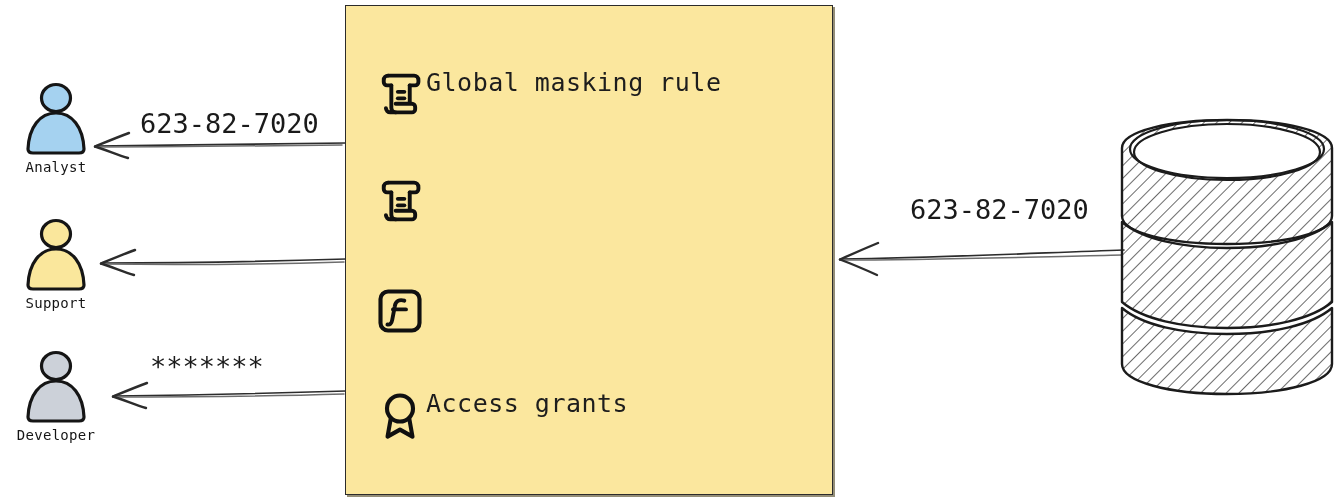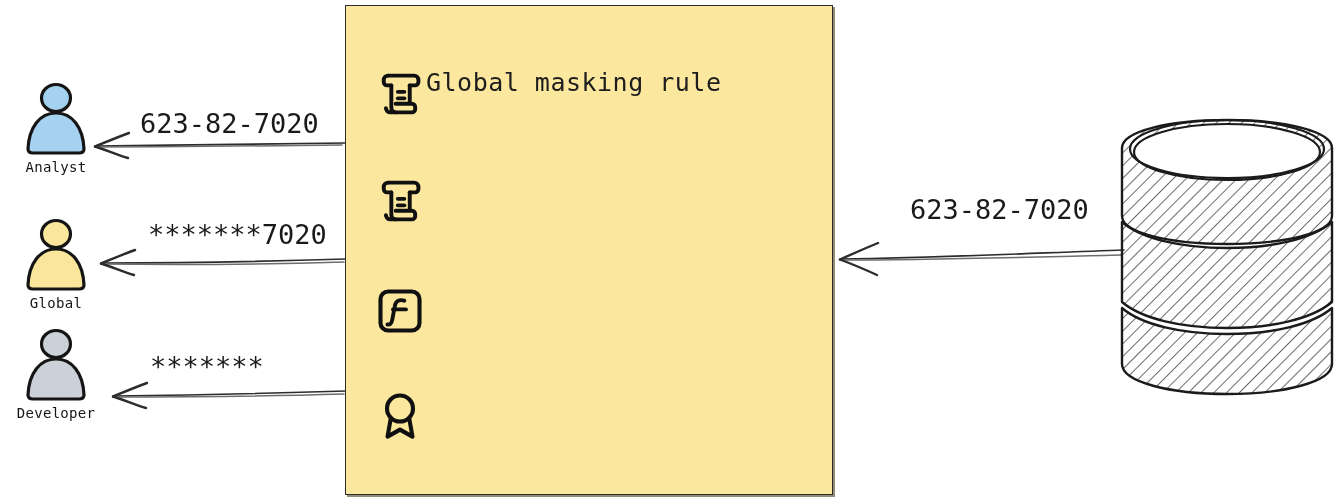--- a/index.html
+++ b/index.html
@@ -114,43 +114,42 @@
       <path d="M37 31 C 21 31, 10 45, 9 67 C 9 70, 11 71, 14 71 L 60 71 C 63 71, 65 70, 65 67 C 64 45, 53 31, 37 31 Z" fill="#a5d2f0" stroke="#151515" stroke-width="3.2" stroke-linejoin="round"></path>
     </svg>
     <div class="actor-label">Analyst</div>
   </div>
 
   <div class="actor" style="left:2px; top:218px;">
     <svg class="avatar-svg" viewBox="0 0 74 76">
       <ellipse cx="37" cy="16" rx="14.5" ry="13.5" fill="#fae79c" stroke="#151515" stroke-width="3.2"></ellipse>
       <path d="M37 31 C 21 31, 10 45, 9 67 C 9 70, 11 71, 14 71 L 60 71 C 63 71, 65 70, 65 67 C 64 45, 53 31, 37 31 Z" fill="#fae79c" stroke="#151515" stroke-width="3.2" stroke-linejoin="round"></path>
     </svg>
-    <div class="actor-label">Global</div>
-  </div>
-
-  <div class="actor" style="left:2px; top:328px;">
+    <div class="actor-label">Support</div>
+  </div>
+
+  <div class="actor" style="left:2px; top:350px;">
     <svg class="avatar-svg" viewBox="0 0 74 76">
       <ellipse cx="37" cy="16" rx="14.5" ry="13.5" fill="#ccd1d9" stroke="#151515" stroke-width="3.2"></ellipse>
       <path d="M37 31 C 21 31, 10 45, 9 67 C 9 70, 11 71, 14 71 L 60 71 C 63 71, 65 70, 65 67 C 64 45, 53 31, 37 31 Z" fill="#ccd1d9" stroke="#151515" stroke-width="3.2" stroke-linejoin="round"></path>
     </svg>
     <div class="actor-label">Developer</div>
   </div>
 
   <div class="flow" style="left:92px; top:112px; width:256px; height:46px;">
     <div class="flow-label" style="left:48px; top:-4px;">623-82-7020</div>
     <svg class="flow-arrow" width="256" height="46" viewBox="0 0 256 46">
       <path d="M254 31 C 190 32, 90 33, 4 34" fill="none" stroke="#2c2c2c" stroke-width="1.6" stroke-linecap="round"></path>
       <path d="M250 33 C 180 34, 88 35, 3 35" fill="none" stroke="#6d6d6d" stroke-width="1.5" stroke-linecap="round"></path>
       <path d="M3 34.5 C 14 30, 26 25, 37 21" fill="none" stroke="#2c2c2c" stroke-width="2.4" stroke-linecap="round"></path>
       <path d="M3 34.5 C 14 38, 26 43, 36 46" fill="none" stroke="#2c2c2c" stroke-width="2.4" stroke-linecap="round"></path>
     </svg>
   </div>
 
   <div class="flow" style="left:98px; top:228px; width:250px; height:46px;">
-    <div class="flow-label" style="left:50px; top:-9px;">*******7020</div>
     <svg class="flow-arrow" width="250" height="46" viewBox="0 0 250 46">
       <path d="M248 31 C 185 33, 90 35, 4 35" fill="none" stroke="#2c2c2c" stroke-width="1.6" stroke-linecap="round"></path>
       <path d="M246 34 C 178 36, 86 37, 3 36" fill="none" stroke="#6d6d6d" stroke-width="1.5" stroke-linecap="round"></path>
       <path d="M3 35.5 C 14 31, 26 26, 37 22" fill="none" stroke="#2c2c2c" stroke-width="2.4" stroke-linecap="round"></path>
       <path d="M3 35.5 C 14 39, 26 44, 36 47" fill="none" stroke="#2c2c2c" stroke-width="2.4" stroke-linecap="round"></path>
     </svg>
   </div>
 
   <div class="flow" style="left:110px; top:360px; width:238px; height:46px;">
     <div class="flow-label" style="left:40px; top:-9px;">*******</div>
@@ -199,20 +198,21 @@
         <path d="M28 14.5 c-4.6 -1.6 -8.2 0.4 -8.8 5.2 l-2.4 12.6 c-0.6 3.4 -2.2 4.6 -4.4 4.2" fill="none" stroke="#101010" stroke-width="3.6" stroke-linecap="round"></path>
         <path d="M17.5 22.5 h12" fill="none" stroke="#101010" stroke-width="3.6" stroke-linecap="round"></path>
       </svg>
     </div>
 
     <div class="panel-row" style="top:383px;">
       <svg class="row-icon" viewBox="0 0 48 48">
         <circle cx="24" cy="18" r="12" fill="none" stroke="#101010" stroke-width="3.8"></circle>
         <path d="M15.5 27 L 12.5 44 L 24 37.5 L 35.5 44 L 32.5 27" fill="none" stroke="#101010" stroke-width="3.8" stroke-linejoin="round" stroke-linecap="round"></path>
       </svg>
+      <div class="row-label">Access grants</div>
     </div>
 
   </div>
 
   <div class="flow" style="left:836px; top:226px; width:290px; height:50px;">
     <div class="flow-label" style="left:74px; top:-32px;">623-82-7020</div>
     <svg class="flow-arrow" width="290" height="50" viewBox="0 0 290 50">
       <path d="M288 24 C 200 27, 100 32, 5 33" fill="none" stroke="#2c2c2c" stroke-width="1.7" stroke-linecap="round"></path>
       <path d="M286 29 C 196 31, 98 34, 4 34" fill="none" stroke="#6d6d6d" stroke-width="1.5" stroke-linecap="round"></path>
       <path d="M4 33.5 C 16 28, 30 22, 42 17" fill="none" stroke="#2c2c2c" stroke-width="2.4" stroke-linecap="round"></path>

